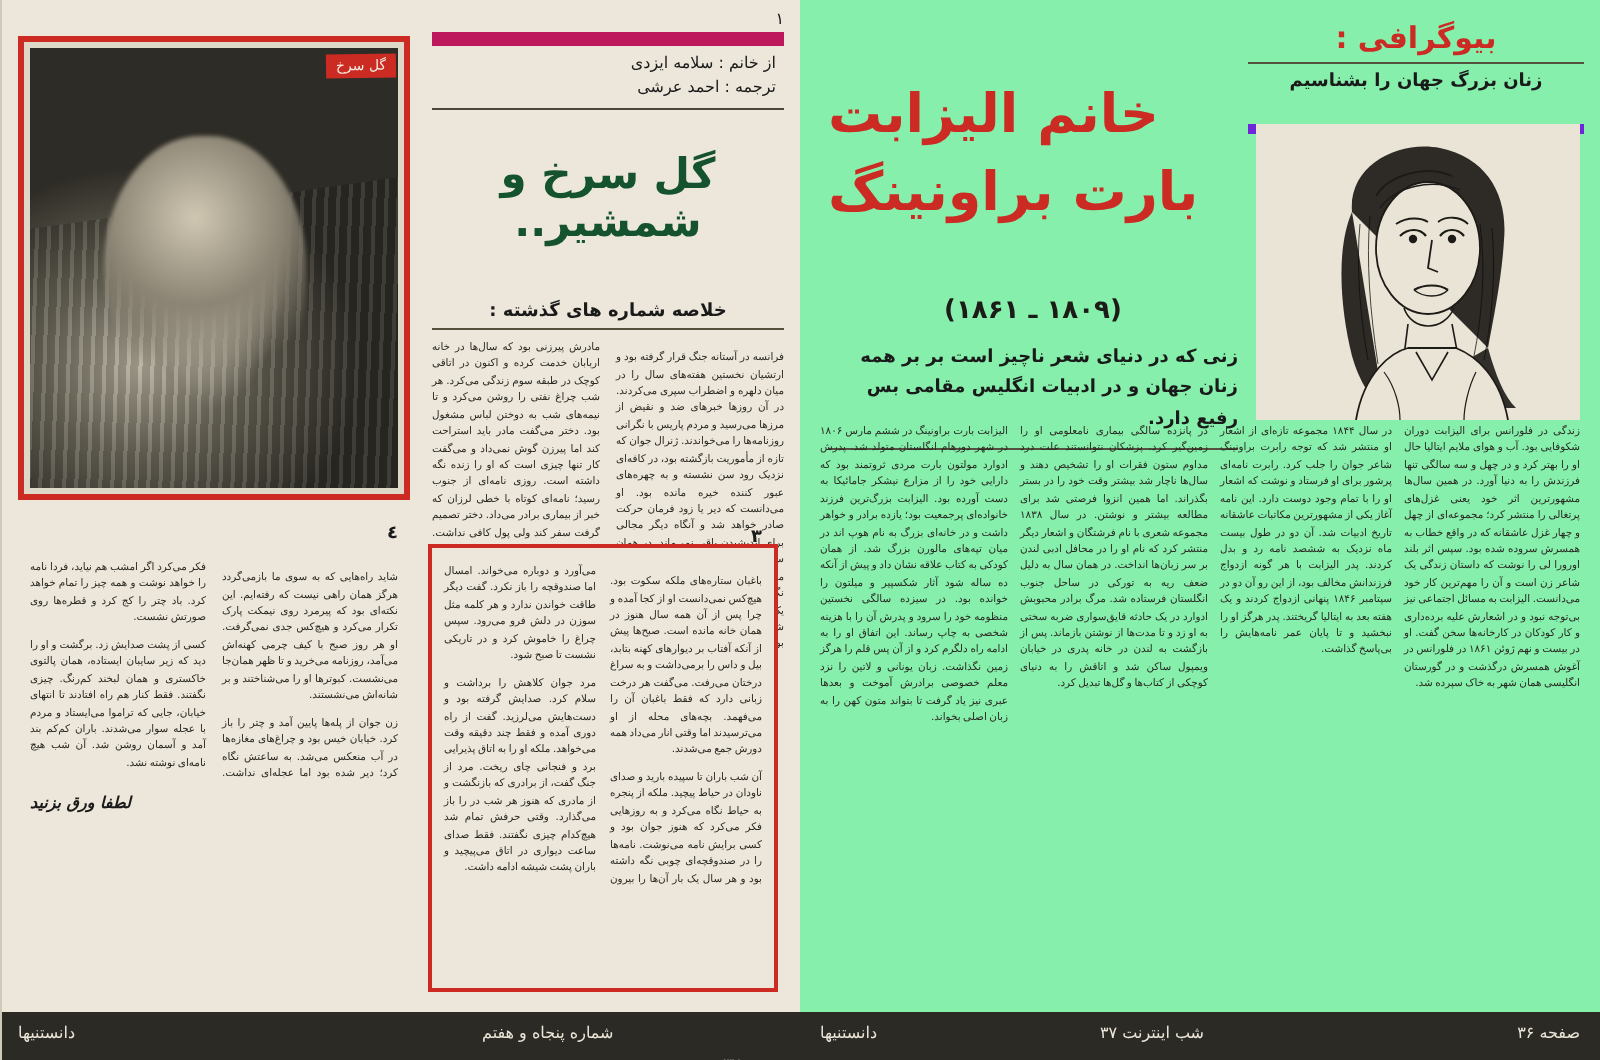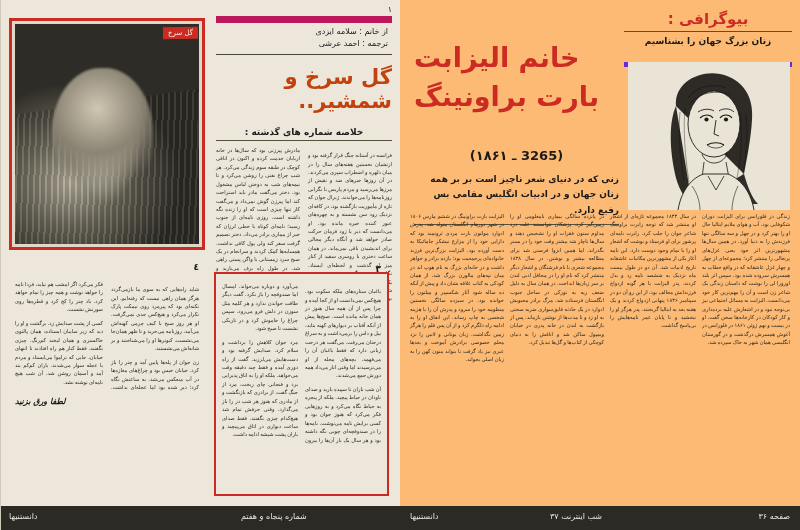--- a/index.html
+++ b/index.html
@@ -27,21 +27,21 @@
     left: 0; top: 0;
     width: 400px; height: 530px;
     background: #ece7da;
     border-left: 1px solid #cfc9ba;
     box-sizing: border-box;
   }
   .right-page {
     position: absolute;
     left: 400px; top: 0;
     width: 400px; height: 530px;
-    background: #fdba74;
+    background: #86efac;
     box-sizing: border-box;
   }
 
   
   .art-box {
     position: absolute;
     left: 8px; top: 18px;
     width: 196px; height: 232px;
     border: 3px solid #cc2b24;
     background: #ddd8c8;
@@ -110,30 +110,31 @@
     text-align: right;
     direction: rtl;
   }
   .byline-box div { white-space: nowrap; overflow: hidden; }
   .page-tag {
     position: absolute;
     right: 0; top: -11px;
     font-size: 8px;
   }
   .story-title {
-    margin-top: 10px;
-    color: #c2410c;
+    margin-top: 20px;
+    color: #14532d;
     font-size: 21px;
     font-weight: bold;
+    text-align: center;
     direction: rtl;
     letter-spacing: 0px;
     font-family: "DejaVu Sans", sans-serif;
   }
   .story-sub {
-    margin-top: 14px;
+    margin-top: 28px;
     font-size: 9px;
     font-weight: bold;
     text-align: center;
     direction: rtl;
     border-bottom: 1px solid #55513f;
     padding-bottom: 3px;
   }
   .col-text {
     font-size: 5.2px;
     line-height: 1.62;
@@ -400,21 +401,21 @@
           <path d="M112 50 C115 72, 113 96, 109 116"></path>
         </g>
       </svg>
 
     </div>
 
     <div class="main-title">
       <div>خانم الیزابت</div>
       <div>بارت براونینگ</div>
     </div>
-    <div class="main-date">(3265 ـ ۱۸۶۱)</div>
+    <div class="main-date">(۱۸۰۹ ـ ۱۸۶۱)</div>
     <div class="main-deck">زنی که در دنیای شعر ناچیز است بر بر همه زنان جهان و در ادبیات انگلیس مقامی بس رفیع دارد.</div>
 
     <div class="rp-col" style="left:10px; top:212px; width:94px; height:282px;">الیزابت بارت براونینگ در ششم مارس ۱۸۰۶ در شهر دورهام انگلستان متولد شد. پدرش ادوارد مولتون بارت مردی ثروتمند بود که دارایی خود را از مزارع نیشکر جامائیکا به دست آورده بود. الیزابت بزرگ‌ترین فرزند خانواده‌ای پرجمعیت بود؛ یازده برادر و خواهر داشت و در خانه‌ای بزرگ به نام هوپ اند در میان تپه‌های مالورن بزرگ شد. از همان کودکی به کتاب علاقه نشان داد و پیش از آنکه ده ساله شود آثار شکسپیر و میلتون را خوانده بود. در سیزده سالگی نخستین منظومه خود را سرود و پدرش آن را با هزینه شخصی به چاپ رساند. این اتفاق او را به ادامه راه دلگرم کرد و از آن پس قلم را هرگز زمین نگذاشت. زبان یونانی و لاتین را نزد معلم خصوصی برادرش آموخت و بعدها عبری نیز یاد گرفت تا بتواند متون کهن را به زبان اصلی بخواند.</div>
     <div class="rp-col" style="left:110px; top:212px; width:94px; height:282px;">در پانزده سالگی بیماری نامعلومی او را زمین‌گیر کرد. پزشکان نتوانستند علت درد مداوم ستون فقرات او را تشخیص دهند و سال‌ها ناچار شد بیشتر وقت خود را در بستر بگذراند. اما همین انزوا فرصتی شد برای مطالعه بیشتر و نوشتن. در سال ۱۸۳۸ مجموعه شعری با نام فرشتگان و اشعار دیگر منتشر کرد که نام او را در محافل ادبی لندن بر سر زبان‌ها انداخت. در همان سال به دلیل ضعف ریه به تورکی در ساحل جنوب انگلستان فرستاده شد. مرگ برادر محبوبش ادوارد در یک حادثه قایق‌سواری ضربه سختی به او زد و تا مدت‌ها از نوشتن بازماند. پس از بازگشت به لندن در خانه پدری در خیابان ویمپول ساکن شد و اتاقش را به دنیای کوچکی از کتاب‌ها و گل‌ها تبدیل کرد.</div>
     <div class="rp-col" style="left:210px; top:212px; width:86px; height:282px;">در سال ۱۸۴۴ مجموعه تازه‌ای از اشعار او منتشر شد که توجه رابرت براونینگ شاعر جوان را جلب کرد. رابرت نامه‌ای پرشور برای او فرستاد و نوشت که اشعار او را با تمام وجود دوست دارد. این نامه آغاز یکی از مشهورترین مکاتبات عاشقانه تاریخ ادبیات شد. آن دو در طول بیست ماه نزدیک به ششصد نامه رد و بدل کردند. پدر الیزابت با هر گونه ازدواج فرزندانش مخالف بود، از این رو آن دو در سپتامبر ۱۸۴۶ پنهانی ازدواج کردند و یک هفته بعد به ایتالیا گریختند. پدر هرگز او را نبخشید و تا پایان عمر نامه‌هایش را بی‌پاسخ گذاشت.</div>
     <div class="rp-col" style="left:302px; top:212px; width:88px; height:282px;">زندگی در فلورانس برای الیزابت دوران شکوفایی بود. آب و هوای ملایم ایتالیا حال او را بهتر کرد و در چهل و سه سالگی تنها فرزندش را به دنیا آورد. در همین سال‌ها مشهورترین اثر خود یعنی غزل‌های پرتغالی را منتشر کرد؛ مجموعه‌ای از چهل و چهار غزل عاشقانه که در واقع خطاب به همسرش سروده شده بود. سپس اثر بلند اورورا لی را نوشت که داستان زندگی یک شاعر زن است و آن را مهم‌ترین کار خود می‌دانست. الیزابت به مسائل اجتماعی نیز بی‌توجه نبود و در اشعارش علیه برده‌داری و کار کودکان در کارخانه‌ها سخن گفت. او در بیست و نهم ژوئن ۱۸۶۱ در فلورانس در آغوش همسرش درگذشت و در گورستان انگلیسی همان شهر به خاک سپرده شد.</div>
   </div>
 
   <div class="rp-footer">
     <div class="f-left">دانستنیها</div>

